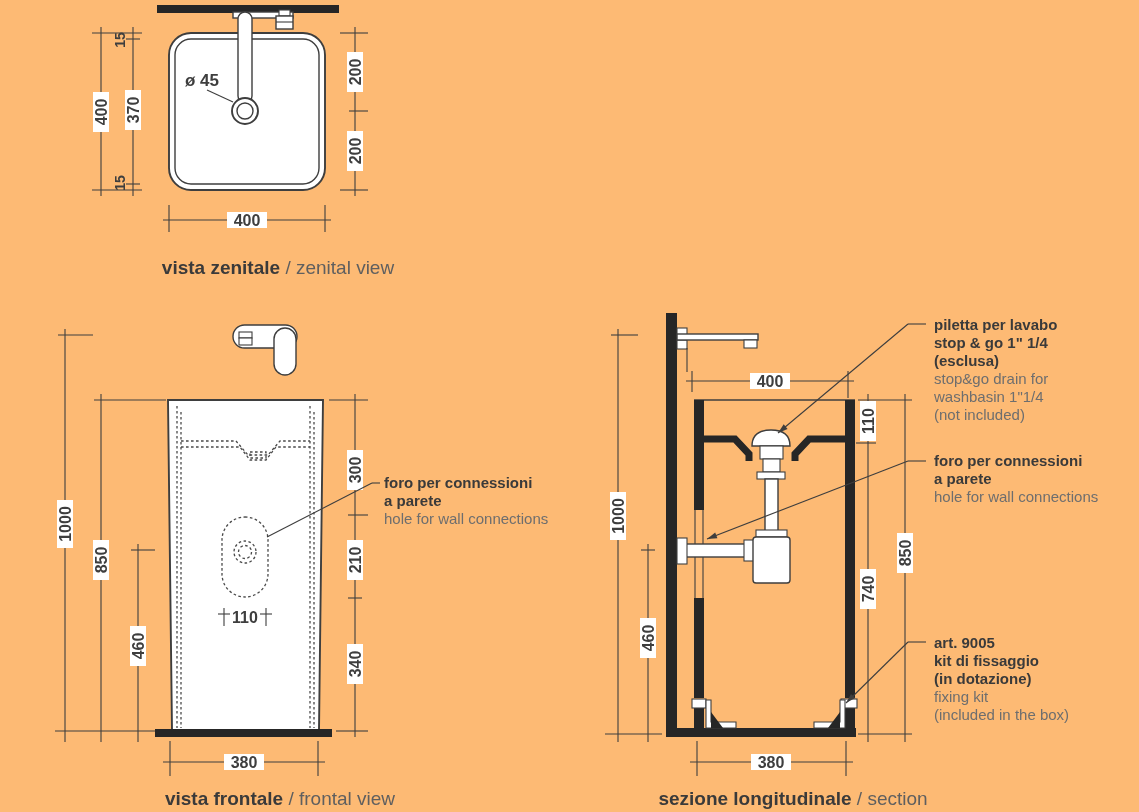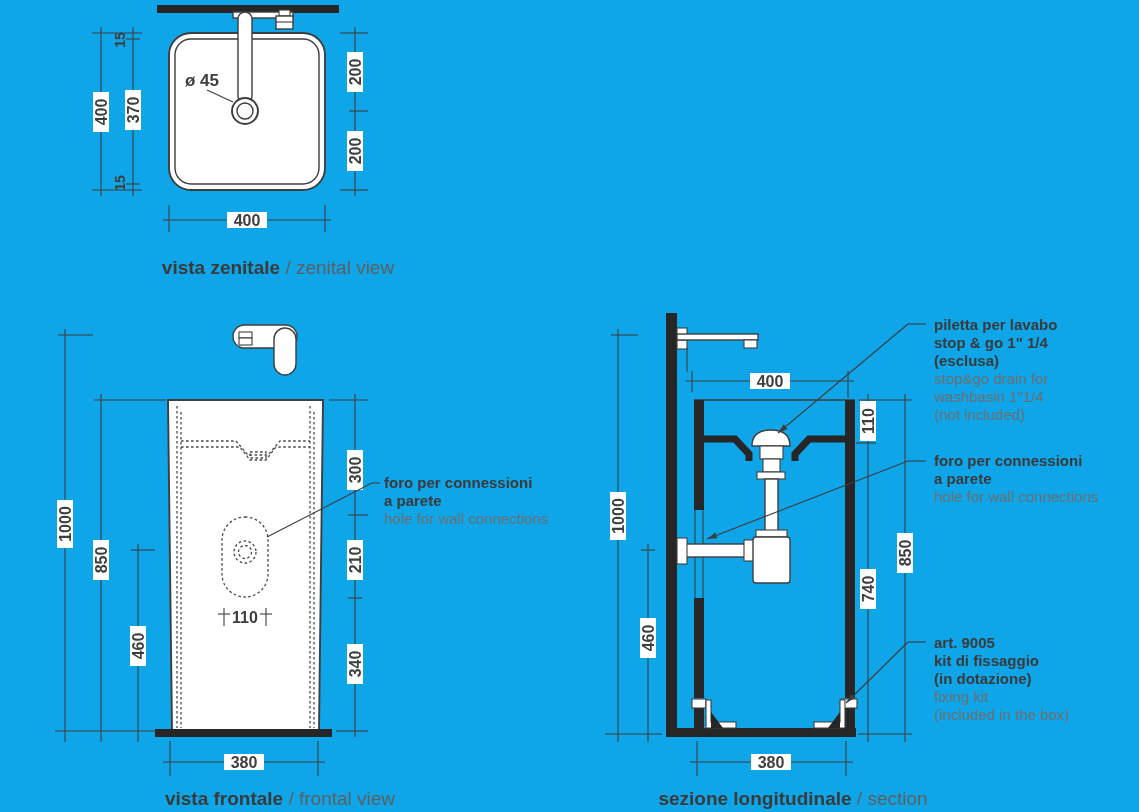--- a/index.html
+++ b/index.html
@@ -1,16 +1,16 @@
 <!DOCTYPE html>
 <html><head>
 <meta charset="utf-8">
 <style>
   html,body{margin:0;padding:0;background:#fff;}
-  #stage{position:relative;width:1139px;height:812px;background:#0ea5e9;overflow:hidden;
+  #stage{position:relative;width:1139px;height:812px;background:#fdba74;overflow:hidden;
          font-family:"Liberation Sans",sans-serif;}
   svg{display:block}
   .ln{stroke:#3e3e3e;stroke-width:1.4;fill:none;}
   .ln2{stroke:#3e3e3e;stroke-width:1.9;fill:none;}
   .thin{stroke:#3e3e3e;stroke-width:1.1;fill:none;}
   .dash{stroke:#4a4a4a;stroke-width:1.3;fill:none;stroke-dasharray:2.6 2.4;}
   .dk{fill:#262626;stroke:none;}
   .wt{fill:#ffffff;}
   .band{stroke:#262626;stroke-width:7;fill:none;stroke-linejoin:miter;}
   .dim{font:700 16px "Liberation Sans",sans-serif;fill:#3e3e3e;}

